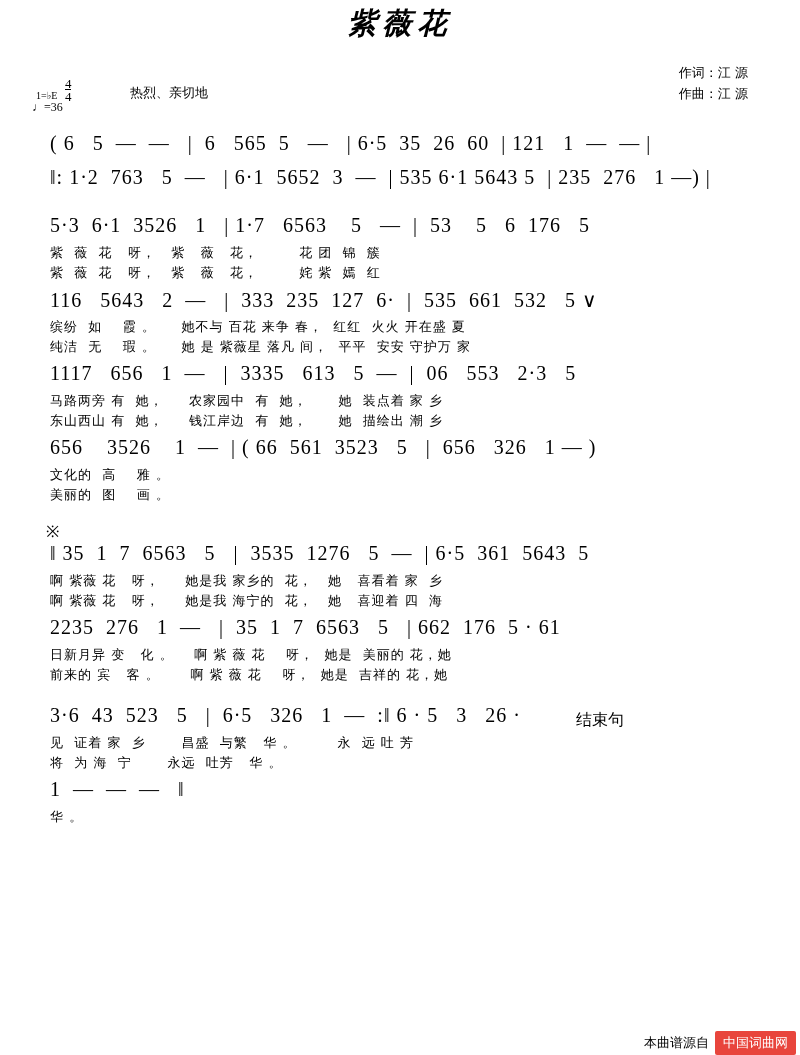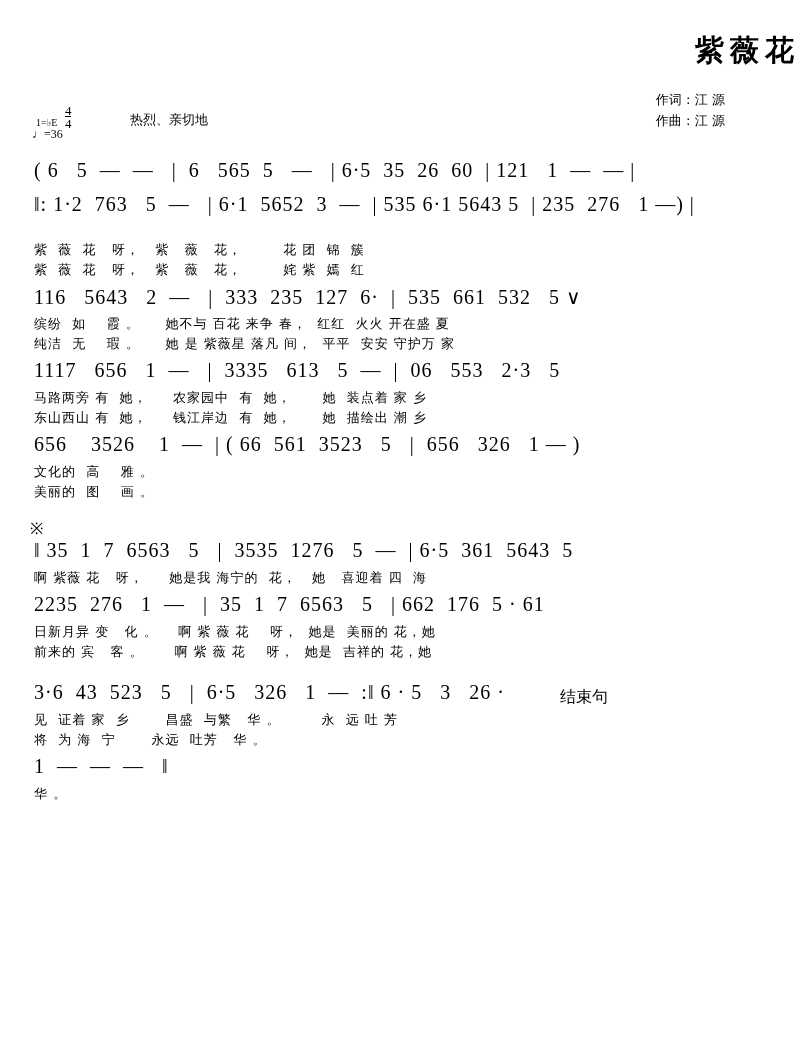--- a/index.html
+++ b/index.html
@@ -14,30 +14,31 @@
     font-family: "Liberation Serif", serif;
     color: #000;
     overflow: hidden;
   }
   .sheet {
     position: relative;
     width: 800px;
     height: 1055px;
   }
   .title {
-    text-align: right;
+    text-align: center;
     font-family: "DejaVu Sans", sans-serif;
     font-weight: bold;
     font-size: 29px;
     letter-spacing: 6px;
-    margin-top: 31px;
+    margin-top: 4px;
+    font-style: italic;
   }
   .credits {
     position: absolute;
-    right: 75px;
+    right: 52px;
     top: 58px;
     font-family: "DejaVu Sans", sans-serif;
     font-size: 13px;
     line-height: 21px;
     text-align: left;
   }
   .credits div { white-space: pre; }
 
   .meta {
     position: absolute;
@@ -126,33 +127,34 @@
     <span class="keysig">1=♭E</span>
     <span class="timesig">
       <span>4</span><br>
       <span style="border-top:1px solid #000;display:inline-block;padding-top:1px;">4</span>
     </span>
   </div>
 
   <div class="tempo">♩=36</div>
   <div class="mood">热烈、亲切地</div>
 
-  <div style="position:absolute;left:0;top:128px;width:724px;">
+  <div style="position:absolute;left:16px;top:128px;width:724px;">
 
     <div class="blockrow">
       <div class="rawline">( 6   5  —  —   |  6   565  5   —   | 6·5  35  26  60  | 121   1  —  — |</div>
     </div>
 
     <div class="blockrow">
       <div class="rawline">‖: 1·2  763   5  —   | 6·1  5652  3  —  | 535 6·1 5643 5  | 235  276   1 —) |</div>
     </div>
 
     <div style="height:14px"></div>
 
     <div class="blockrow">
+      <div class="rawline">5·3  6·1  3526   1   | 1·7   6563    5   —  |  53    5   6  176   5</div>
       <div class="rawlyr">紫  薇  花   呀，   紫   薇   花，        花 团  锦  簇</div>
       <div class="rawlyr">紫  薇  花   呀，   紫   薇   花，        姹 紫  嫣  红</div>
     </div>
 
     <div class="blockrow">
       <div class="rawline">116   5643   2  —   |  333  235  127  6·  |  535  661  532   5 ∨</div>
       <div class="rawlyr">缤纷  如    霞 。     她不与 百花 来争 春，  红红  火火 开在盛 夏</div>
       <div class="rawlyr">纯洁  无    瑕 。     她 是 紫薇星 落凡 间，  平平  安安 守护万 家</div>
     </div>
 
@@ -166,20 +168,21 @@
       <div class="rawline">656    3526    1  —  | ( 66  561  3523   5   |  656   326   1 — )</div>
       <div class="rawlyr">文化的  高    雅 。</div>
       <div class="rawlyr">美丽的  图    画 。</div>
     </div>
 
     <div style="height:10px"></div>
     <div style="margin-left:30px;font-size:16px;">※</div>
 
     <div class="blockrow">
       <div class="rawline">‖ 35  1  7  6563   5   |  3535  1276   5  —  | 6·5  361  5643  5</div>
+      <div class="rawlyr">啊 紫薇 花   呀，     她是我 家乡的  花，   她   喜看着 家  乡</div>
       <div class="rawlyr">啊 紫薇 花   呀，     她是我 海宁的  花，   她   喜迎着 四  海</div>
     </div>
 
     <div class="blockrow">
       <div class="rawline">2235  276   1  —   |  35  1  7  6563   5   | 662  176  5 · 61</div>
       <div class="rawlyr">日新月异 变   化 。    啊 紫 薇 花    呀，  她是  美丽的 花，她</div>
       <div class="rawlyr">前来的 宾   客 。      啊 紫 薇 花    呀，  她是  吉祥的 花，她</div>
     </div>
 
     <div style="position:relative;height:14px;">

